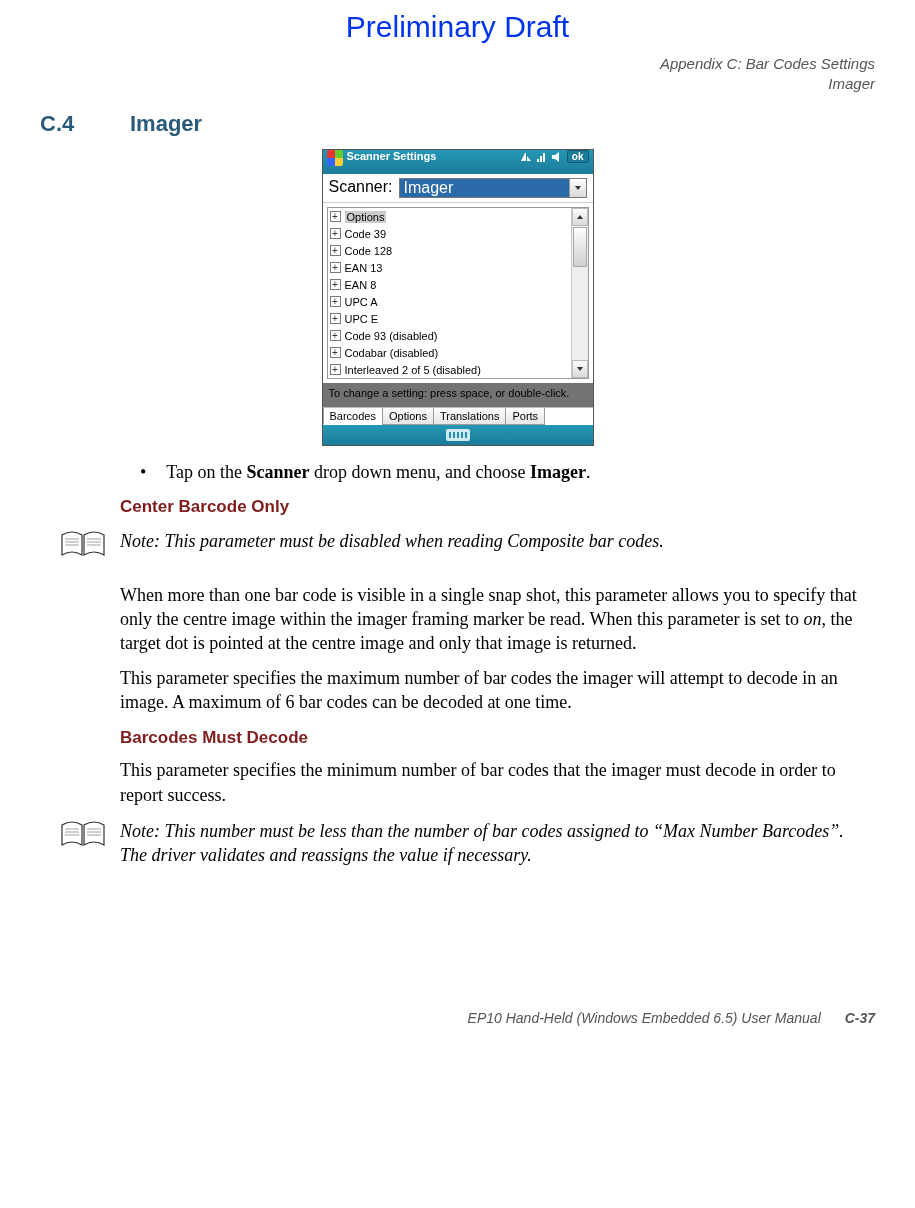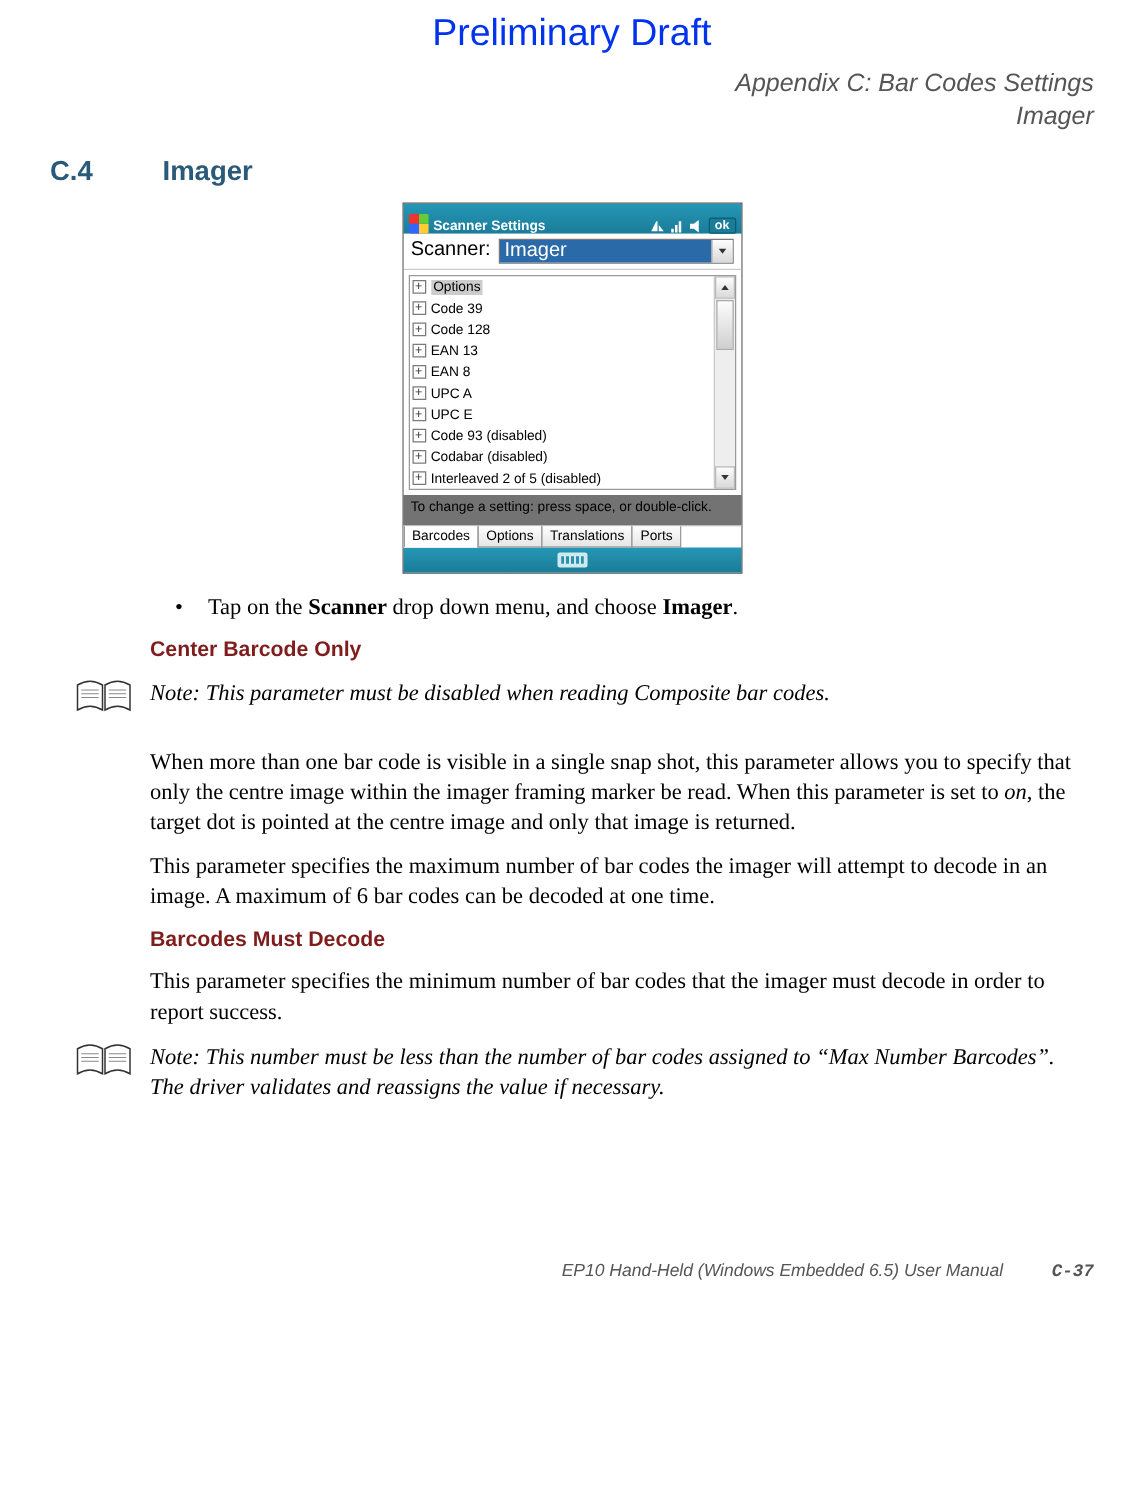--- a/index.html
+++ b/index.html
@@ -22,21 +22,21 @@
     color: #0033ee;
     font-family: "Trebuchet MS", Verdana, Arial, sans-serif;
     font-size: 30px;
     margin-top: 0px;
     margin-bottom: 10px;
   }
   .header-right {
     text-align: right;
     font-family: "Trebuchet MS", Verdana, Arial, sans-serif;
     font-style: italic;
-    font-size: 20px;
+    font-size: 15px;
     color: #555;
     line-height: 1.3;
   }
   .h1 {
     font-family: "Trebuchet MS", Verdana, Arial, sans-serif;
     font-weight: bold;
     font-size: 22px;
     color: #2a5a7a;
     margin-top: 18px;
     margin-bottom: 12px;
@@ -92,37 +92,37 @@
     position: absolute;
     bottom: 22px;
     right: 40px;
     left: 40px;
     text-align: right;
     font-family: "Trebuchet MS", Verdana, Arial, sans-serif;
     font-style: italic;
     font-size: 14px;
     color: #555;
   }
-  .footer .pno { font-weight: bold; font-style: italic; margin-left: 35px; font-family: Liberation Mono, monospace; }
+  .footer .pno { font-weight: bold; font-style: italic; margin-left: 20px; }
 
   
   .shot-wrap {
     margin: 6px auto 6px auto;
     width: 270px;
     border: 1px solid #555;
   }
   .titlebar {
     background: linear-gradient(#2597b5,#1a7c99);
     color: #fff;
     font-family: Tahoma, Verdana, sans-serif;
     font-size: 11px;
     font-weight: bold;
     height: 24px;
     display: flex;
-    align-items: flex-end;
+    align-items: flex-start;
     padding: 0 4px;
     gap: 4px;
   }
   .win-flag {
     width: 16px; height: 16px;
     background:
       linear-gradient(90deg,#e33 50%,#6c3 50%) top/100% 50% no-repeat,
       linear-gradient(90deg,#36f 50%,#fc3 50%) bottom/100% 50% no-repeat;
     border-radius: 2px;
   }

